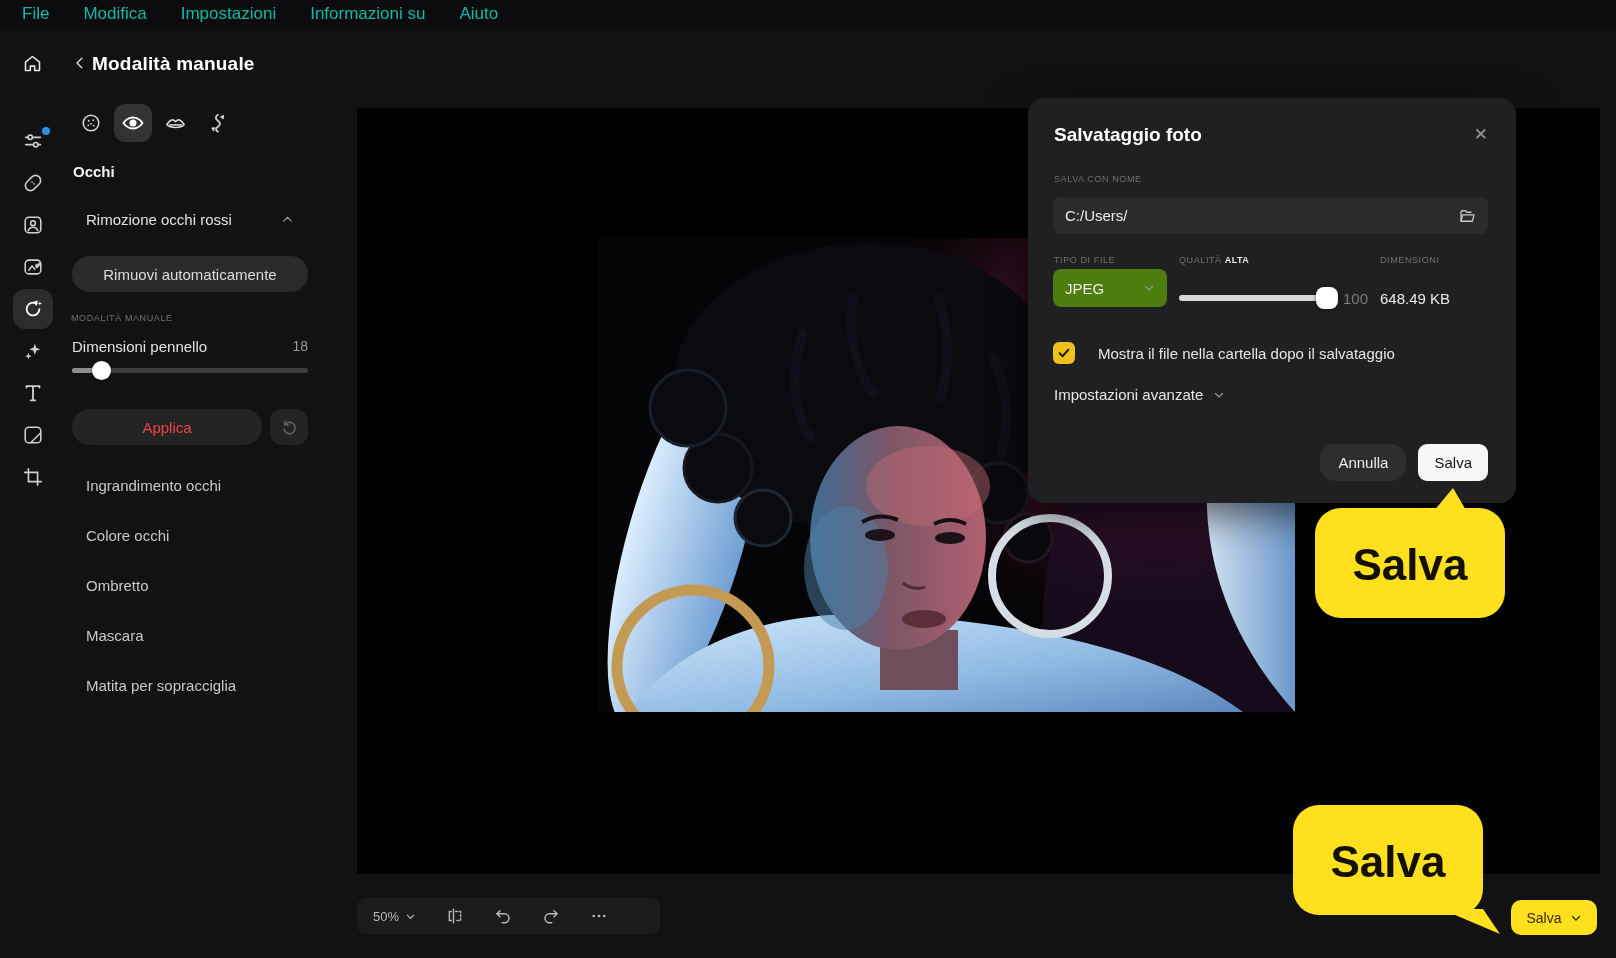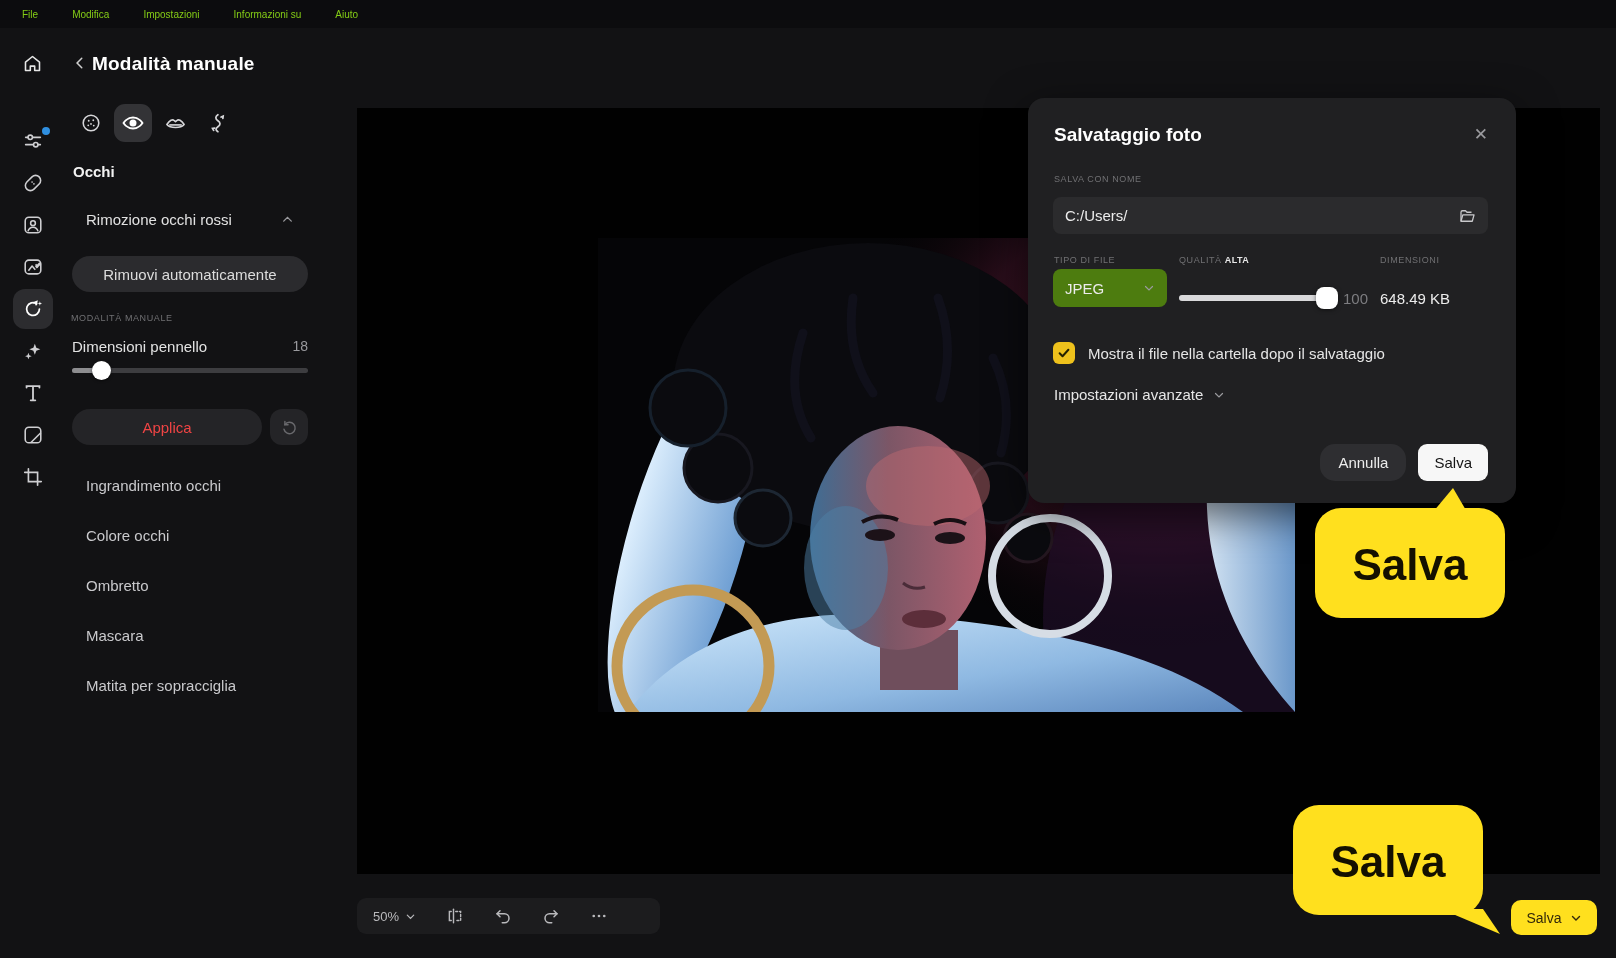--- a/index.html
+++ b/index.html
@@ -6,21 +6,21 @@
   html,body { background:#000; }
   .app {
     position:relative; width:1616px; height:958px; overflow:hidden;
     background:#121214; font-family:"Liberation Sans", sans-serif; color:#e8e8e8;
   }
   svg { display:block; }
 
   
   .menubar { position:absolute; top:0; left:0; width:100%; height:28px;
     background:#0c0c0e; display:flex; align-items:center; padding-left:22px; gap:34px; }
-  .menubar span { font-size:10px; color:#84cc16; cursor:default; }
+  .menubar span { font-size:17px; color:#14b8a6; cursor:default; }
 
   
   .rail-icon { position:absolute; left:13px; width:40px; height:40px;
     display:flex; align-items:center; justify-content:center; color:#cfcfd2; border-radius:12px; }
   .rail-icon.selected { background:#2c2c2f; color:#fff; }
   .rail-badge { position:absolute; left:42px; top:127px; width:8px; height:8px;
     border-radius:50%; background:#2f8fe0; }
 
   
   .home-btn { position:absolute; left:22px; top:53px; color:#e6e6e6; }
@@ -82,21 +82,21 @@
   .dd-type { position:absolute; left:25px; top:171px; width:114px; height:38px;
     background:#4d7c0f; border-radius:8px; display:flex; align-items:center; padding:0 12px;
     justify-content:space-between; cursor:pointer; }
   .dd-type .v { font-size:15px; color:#ececec; }
   .dd-type .chev { color:#9a9a9e; display:flex; }
   .qslider { position:absolute; left:151px; top:197px; width:157px; height:6px; border-radius:3px; background:#3d3d40; }
   .qslider .fill { position:absolute; inset:0; border-radius:3px; background:#d9d9db; }
   .qslider .thumb { position:absolute; right:-2px; top:-8px; width:22px; height:22px; border-radius:8px; background:#fff; box-shadow:0 1px 4px rgba(0,0,0,.5); }
   .q-val { position:absolute; left:315px; top:192px; font-size:15px; color:#7d7d81; }
   .size-val { position:absolute; left:352px; top:192px; font-size:15px; color:#ececec; }
-  .chk-row { position:absolute; left:25px; top:244px; display:flex; align-items:center; gap:13px; }
+  .chk-row { position:absolute; left:25px; top:244px; display:flex; align-items:center; gap:23px; }
   .chk { width:22px; height:22px; border-radius:6px; background:#eec11c; display:flex;
     align-items:center; justify-content:center; color:#232000; cursor:pointer; }
   .chk-label { font-size:15px; color:#e6e6e6; }
   .adv-row { position:absolute; left:26px; top:288px; display:flex; align-items:center; gap:10px; cursor:pointer; }
   .adv-row .t { font-size:15px; color:#e6e6e6; }
   .adv-row .chev { color:#9a9a9e; display:flex; }
   .dlg-btns { position:absolute; right:28px; top:346px; display:flex; gap:12px; }
   .btn-cancel { height:37px; padding:0 18px; background:#2e2e31; color:#ececec; border:none;
     border-radius:15px; font-size:15px; font-family:inherit; cursor:pointer; }
   .btn-save-white { height:37px; padding:0 16px; background:#f7f7f7; color:#141414; border:none;

